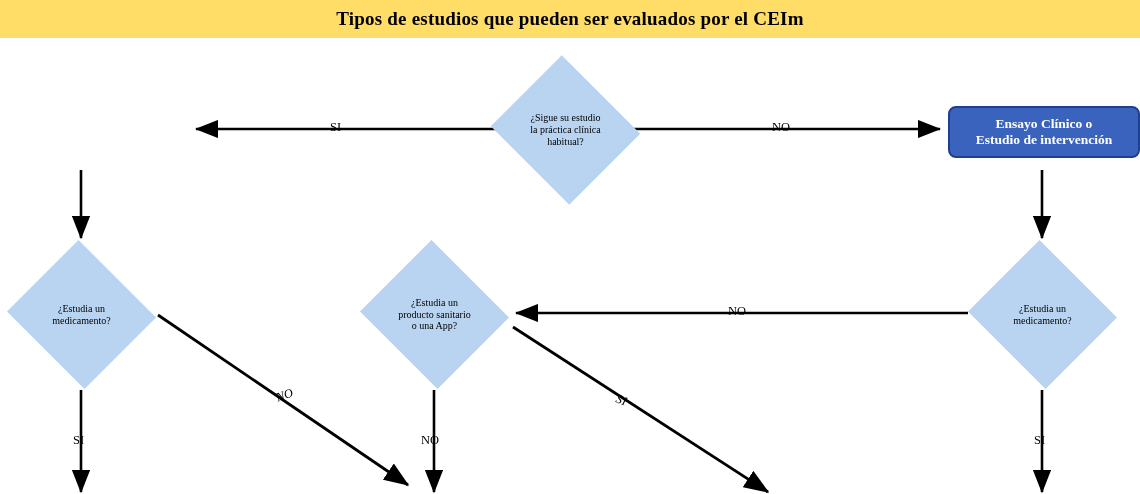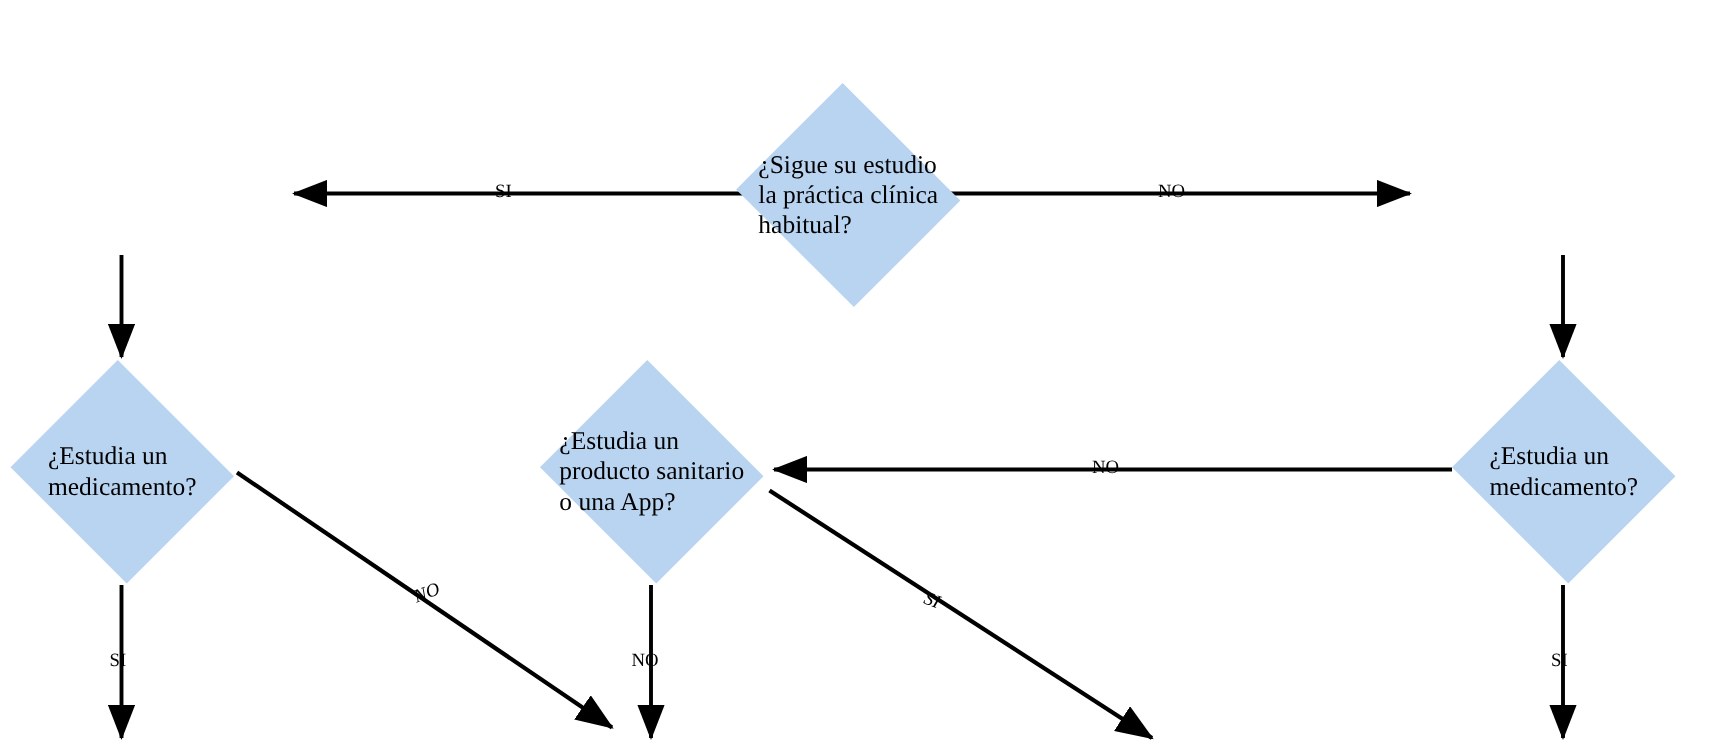--- a/index.html
+++ b/index.html
@@ -75,21 +75,22 @@
     transform-origin: center center;
   }
   .diamond-label {
     position: absolute;
     left: 0; top: 0;
     width: 100%;
     height: 100%;
     display: flex;
     align-items: center;
     justify-content: center;
-    font-size: 17px;
+    text-align: center;
+    font-size: 10px;
     line-height: 1.18;
     color: #000000;
     font-family: "Liberation Serif", serif;
     white-space: pre-line;
   }
   .edge-label {
     position: absolute;
     font-size: 12.5px;
     color: #000000;
     font-family: "Liberation Serif", serif;
@@ -102,20 +103,23 @@
   .edge-label.italic-rot-pos {
     font-style: italic;
     transform: rotate(20deg);
   }
 </style>
 </head>
 <body>
 
 <div id="canvas">
 
+  <div class="title-bar">
+    <span class="title-text">Tipos de estudios que pueden ser evaluados por el CEIm</span>
+  </div>
 
   <svg class="layer" viewBox="0 0 1140 494">
     <defs>
       <marker id="arrowhead" markerWidth="9" markerHeight="7" refX="8.5" refY="3.5" orient="auto" markerUnits="strokeWidth">
         <polygon points="0 0, 9 3.5, 0 7" fill="#000000"></polygon>
       </marker>
     </defs>
 
     <line x1="497" y1="129" x2="196" y2="129" stroke="#000000" stroke-width="2.6" marker-end="url(#arrowhead)"></line>
 
@@ -139,20 +143,24 @@
   </svg>
 
   <div class="diamond-wrap" style="left:487px; top:59px; width:157px; height:142px;">
     <div class="diamond-shape"></div>
     <div class="diamond-label">¿Sigue su estudio
 la práctica clínica
 habitual?</div>
   </div>
 
 
+  <div class="node box-blue" style="left:948px; top:106px; width:192px; height:52px; white-space:pre-line;">
+    <span style="white-space:pre-line;">Ensayo Clínico o
+Estudio de intervención</span>
+  </div>
 
   <div class="diamond-wrap" style="left:4px; top:243px; width:155px; height:143px;">
     <div class="diamond-shape"></div>
     <div class="diamond-label">¿Estudia un
 medicamento?</div>
   </div>
 
   <div class="diamond-wrap" style="left:357px; top:243px; width:155px; height:143px;">
     <div class="diamond-shape"></div>
     <div class="diamond-label">¿Estudia un

